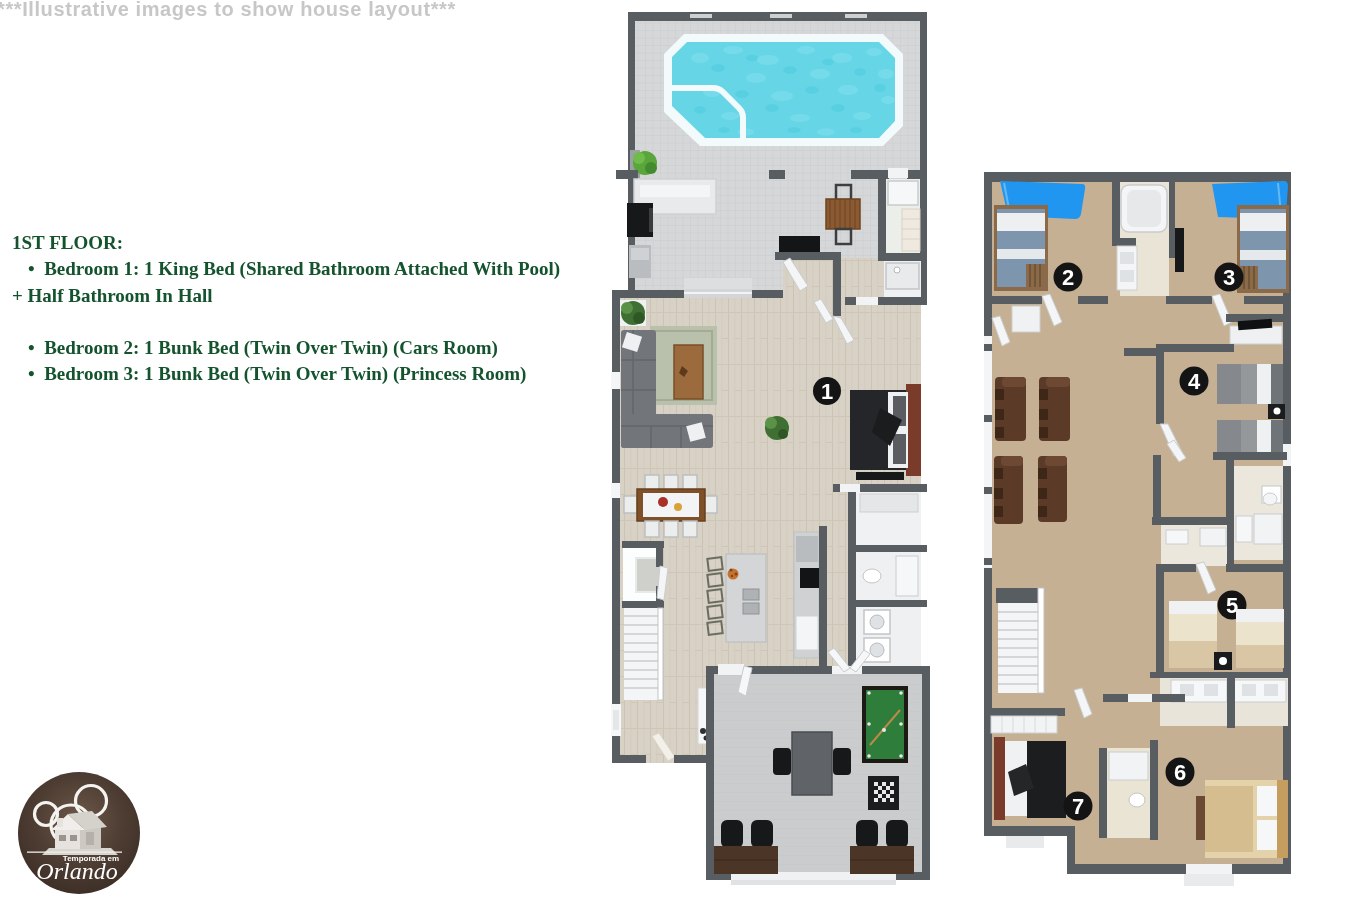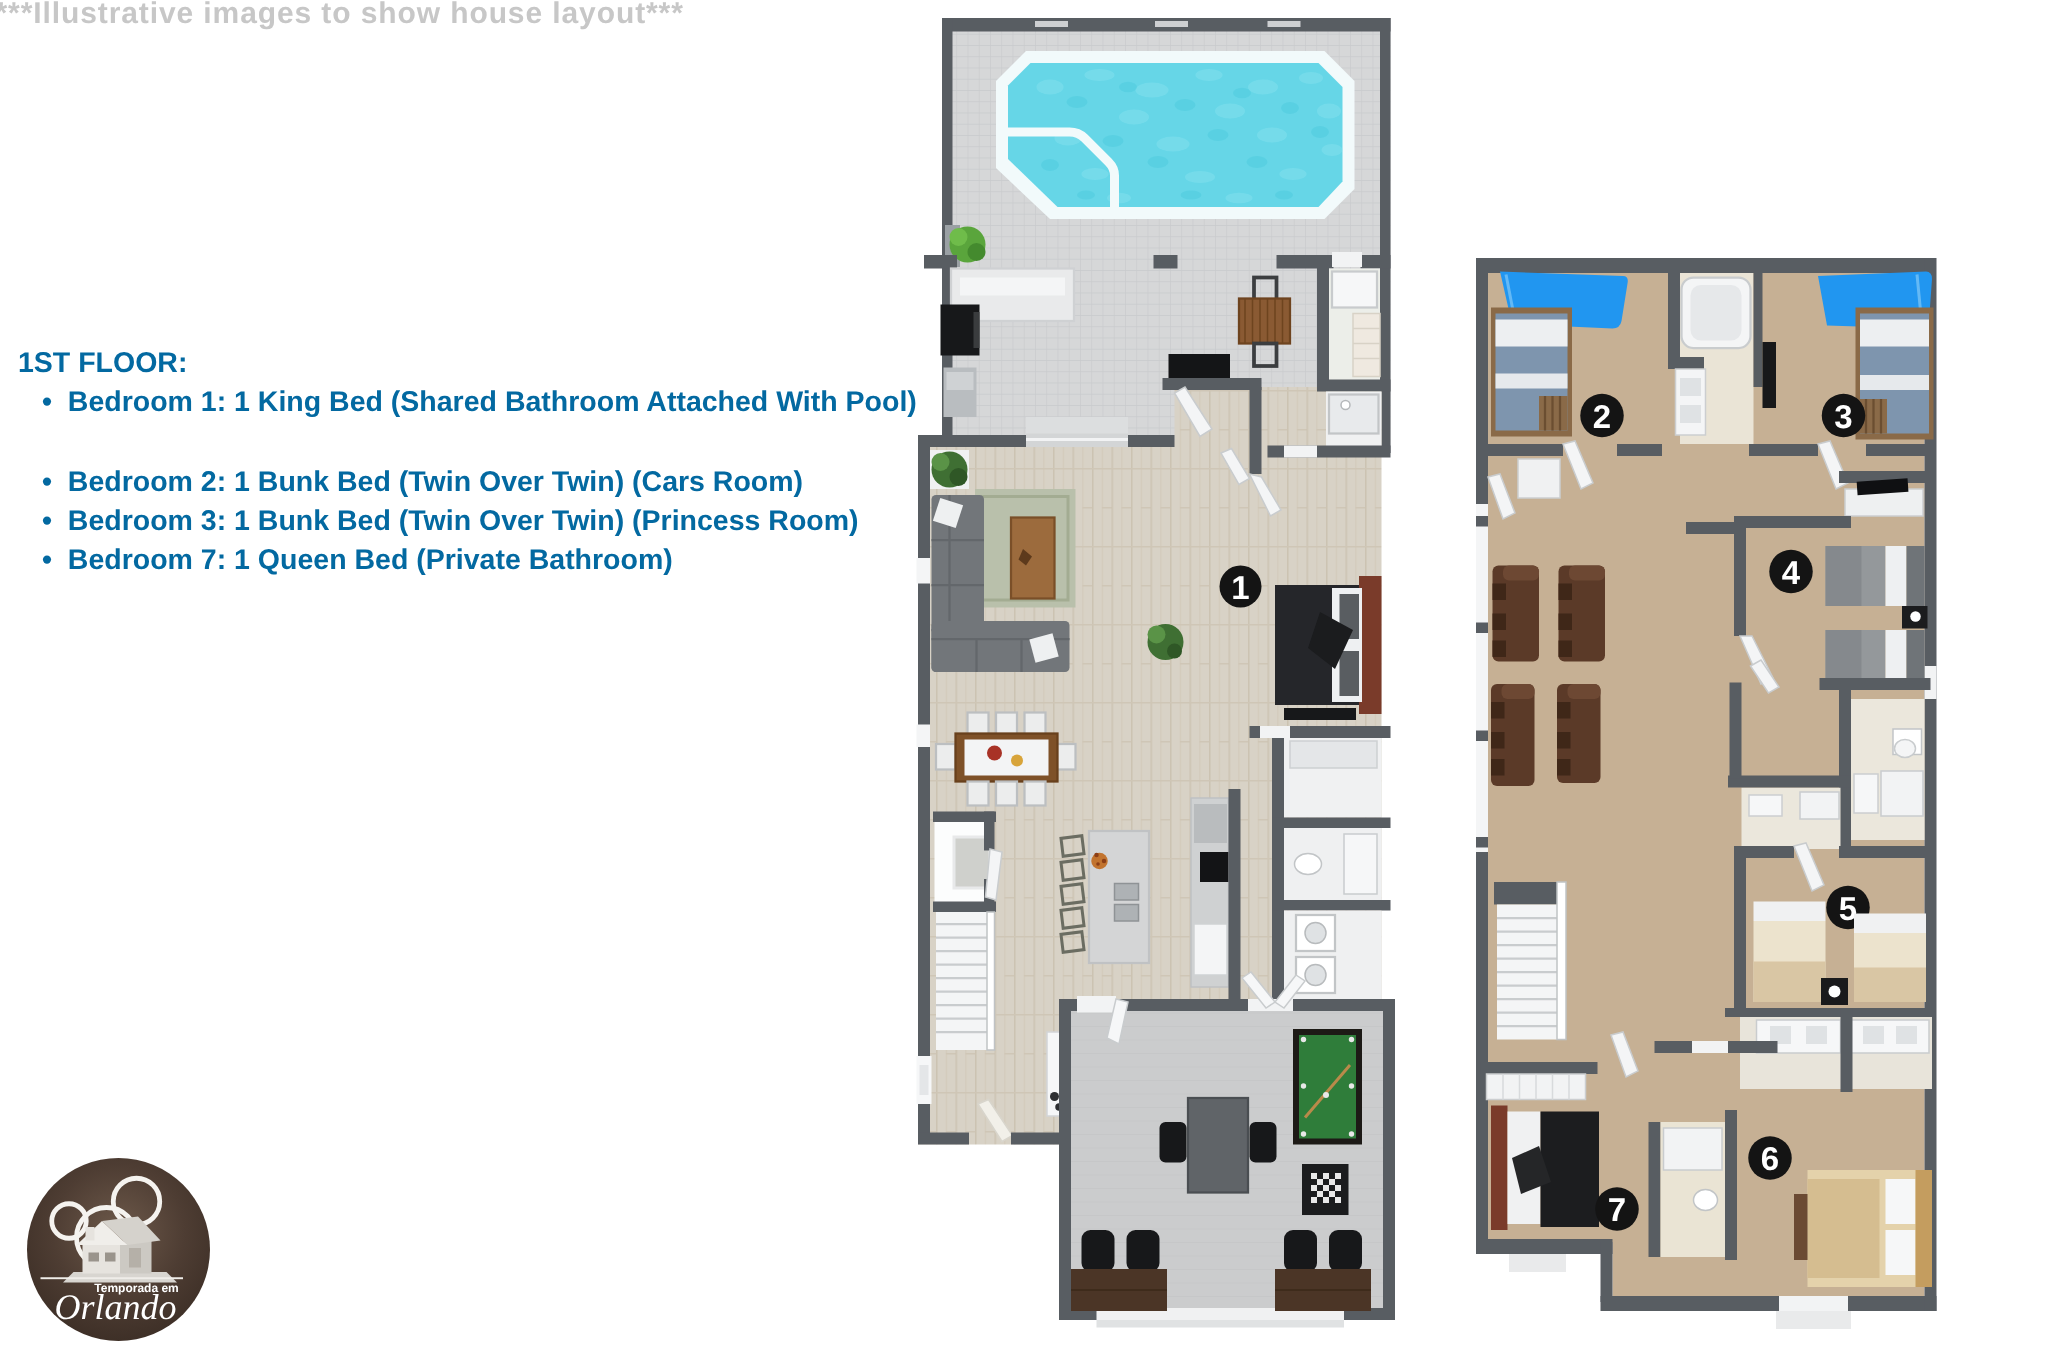--- a/index.html
+++ b/index.html
@@ -1,37 +1,37 @@
 <!DOCTYPE html>
 <html><head>
 <meta charset="utf-8">
 <style>
   html,body{margin:0;padding:0;}
   body{width:1366px;height:911px;background:#ffffff;overflow:hidden;position:relative;
        font-family:"Liberation Sans", sans-serif;}
   .topnote{position:absolute;left:-3px;top:-2px;color:#c7c7c7;font-size:20px;letter-spacing:0.6px;
        font-weight:bold;white-space:nowrap;}
-  .desc{position:absolute;left:12px;top:230px;color:#0369a1;font-family:Liberation Sans, sans-serif;
+  .desc{position:absolute;left:12px;top:230px;color:#14532d;font-family:Liberation Serif, serif;
        font-weight:bold;font-size:19px;line-height:26.3px;white-space:nowrap;}
   .desc .ind{padding-left:16px;}
   .desc .b{font-size:19px;}
   svg{position:absolute;}
 </style>
 </head>
 <body>
 
 <div class="topnote">***Illustrative images to show house layout***</div>
 
 <div class="desc">
 <div>1ST FLOOR:</div>
 <div class="ind"><span class="b">•&nbsp;&nbsp;</span>Bedroom 1: 1 King Bed (Shared Bathroom Attached With Pool)</div>
+<div>+ Half Bathroom In Hall</div>
 <div>&nbsp;</div>
 <div class="ind"><span class="b">•&nbsp;&nbsp;</span>Bedroom 2: 1 Bunk Bed (Twin Over Twin) (Cars Room)</div>
 <div class="ind"><span class="b">•&nbsp;&nbsp;</span>Bedroom 3: 1 Bunk Bed (Twin Over Twin) (Princess Room)</div>
-<div class="ind"><span class="b">•&nbsp;&nbsp;</span>Bedroom 7: 1 Queen Bed (Private Bathroom)</div>
 </div>
 
 <svg id="f1" style="left:600px;top:0" width="350" height="911" viewBox="600 0 350 911">
 <defs>
 <pattern id="tile" width="7.5" height="7.5" patternUnits="userSpaceOnUse">
   <rect width="7.5" height="7.5" fill="#d6d7d8"></rect>
   <path d="M0 0H7.5M0 0V7.5" stroke="#c8cacc" stroke-width="0.8" fill="none"></path>
 </pattern>
 <pattern id="wood" width="13" height="52" patternUnits="userSpaceOnUse">
   <rect width="13" height="52" fill="#d8d2c6"></rect>

